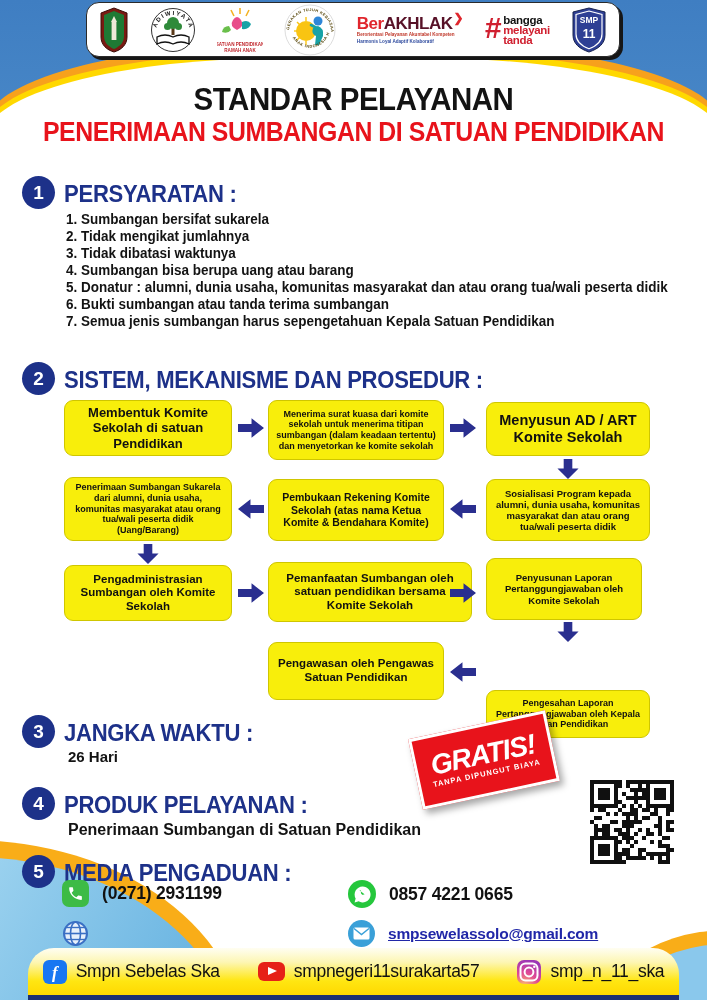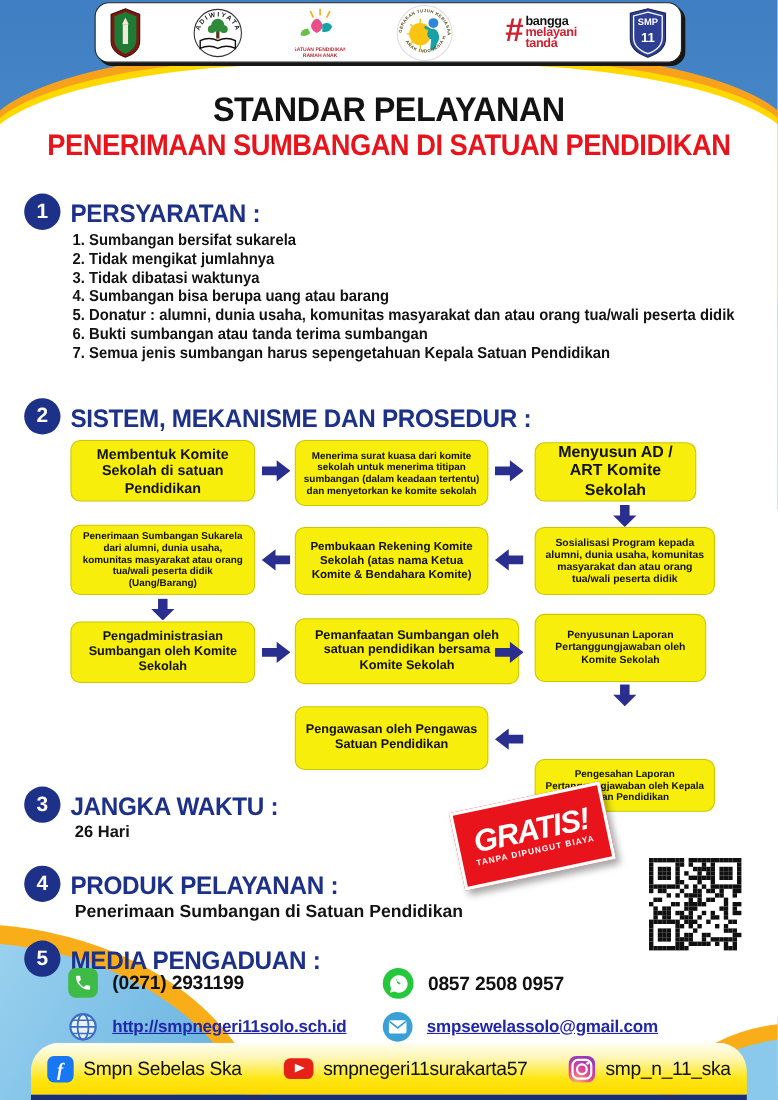--- a/index.html
+++ b/index.html
@@ -68,21 +68,21 @@
             transform:scaleX(.93);transform-origin:left;}
   .val{position:absolute;left:68px;font-weight:800;color:#131313;white-space:nowrap;}
   .v3{top:748px;font-size:15px;}
   .v4{top:821px;font-size:16px;}
   
   .fbox{position:absolute;background:#f8ee0b;border:1px solid #cfc600;border-radius:9px;
         display:flex;align-items:center;justify-content:center;text-align:center;
         font-weight:700;color:#111;padding:3px 7px;box-sizing:border-box;line-height:1.18;}
   .fb0{left:64px;top:400px;width:168px;height:56px;font-size:13px;}
   .fb1{left:268px;top:400px;width:176px;height:60px;font-size:9px;}
-  .fb2{left:486px;top:402px;width:147px;height:54px;font-size:14.5px;}
+  .fb2{left:486px;top:402px;width:164px;height:54px;font-size:14.5px;}
   .fb3{left:64px;top:477px;width:168px;height:64px;font-size:9px;}
   .fb4{left:268px;top:479px;width:176px;height:62px;font-size:10.5px;}
   .fb5{left:486px;top:479px;width:164px;height:62px;font-size:9.5px;}
   .fb6{left:64px;top:565px;width:168px;height:56px;font-size:11.5px;}
   .fb7{left:268px;top:562px;width:204px;height:60px;font-size:11.5px;}
   .fb8{left:486px;top:558px;width:156px;height:62px;font-size:9.5px;}
   .fb9{left:268px;top:642px;width:176px;height:58px;font-size:11.5px;}
   .fb10{left:486px;top:644px;width:164px;height:48px;font-size:9px;margin-top:46px;}
   .arr{position:absolute;background:#2a2f8f;}
   .arrR{width:26px;height:22px;clip-path:polygon(0 32%,52% 32%,52% 6%,100% 50%,52% 94%,52% 68%,0 68%);}
@@ -172,20 +172,29 @@
       <path d="M33 24 l-6 -3" stroke="#17a2a6" stroke-width="2.6" stroke-linecap="round"></path>
       <defs>
         <path id="ght" d="M5,28 A21,21 0 0 1 47,28"></path>
         <path id="ghb" d="M7,30 A20,20 0 0 0 45,30"></path>
       </defs>
       <text font-size="3.9" font-weight="bold" fill="#5a4a10" letter-spacing=".4">
         <textPath href="#ght" startOffset="2">GERAKAN TUJUH KEBIASAAN</textPath></text>
       <text font-size="3.9" font-weight="bold" fill="#5a4a10" letter-spacing=".6">
         <textPath href="#ghb" startOffset="4">ANAK INDONESIA HEBAT</textPath></text>
     </svg>
+    <div class="berakhlak">
+      <div class="ba-row">
+        <span class="ba-ber">Ber</span>
+        <span class="ba-main">AKHLAK</span>
+        <span class="ba-chev">❯</span>
+      </div>
+      <div class="ba-sub l1">Berorientasi Pelayanan Akuntabel Kompeten</div>
+      <div class="ba-sub l2">Harmonis Loyal Adaptif Kolaboratif</div>
+    </div>
     <div class="bmb">
       <span class="bmb-hash">#</span>
       <div class="bmb-words">
         <div>bangga</div>
         <div class="red">melayani</div>
         <div class="red">tanda</div>
       </div>
     </div>
     <svg width="36" height="46" viewBox="0 0 36 46">
       <path d="M18 1 L34 5 V28 C34 37 27 42 18 45 C9 42 2 37 2 28 V5 Z" fill="#2e3f94" stroke="#16224f"></path>
@@ -706,33 +715,32 @@
     </div>
     <span class="c-num">(0271) 2931199</span>
   </div>
   <div class="contact c2">
     <div class="ic-wa">
       <svg width="19" height="19" viewBox="0 0 24 24">
         <path fill="#fff" d="M12 2a10 10 0 0 0-8.65 15L2 22l5.15-1.35A10 10 0 1 0 12 2z"></path>
         <path fill="#25c73c" d="M9.2 7.5c.2-.45.45-.46.65-.47l.56-.01c.18 0 .46.07.7.35.24.28.92.9 1 1.93.07 1.04-.53 2.2-.6 2.36-.08.16-.16.36.02.6.17.23.77 1.27 1.66 2.06 1.14 1.02 2.1 1.33 2.4 1.48.3.15.47.12.64-.07.17-.2.74-.86.94-1.15.2-.3.4-.25.67-.15.27.1 1.7.8 2 .95z" transform="scale(.66) translate(3.5,3.2)"></path>
       </svg>
     </div>
-    <span class="c-num">0857 2508 0957</span>
+    <span class="c-num">0857 4221 0665</span>
   </div>
   <div class="contact c3">
     <div class="ic-round">
       <svg width="27" height="27" viewBox="0 0 27 27">
         <circle cx="13.5" cy="13.5" r="11.5" fill="#e7f0fb" stroke="#3a6fc4" stroke-width="2"></circle>
         <ellipse cx="13.5" cy="13.5" rx="5" ry="11.5" fill="none" stroke="#3a6fc4" stroke-width="1.6"></ellipse>
         <line x1="2" y1="13.5" x2="25" y2="13.5" stroke="#3a6fc4" stroke-width="1.6"></line>
         <line x1="4" y1="7.5" x2="23" y2="7.5" stroke="#3a6fc4" stroke-width="1.4"></line>
         <line x1="4" y1="19.5" x2="23" y2="19.5" stroke="#3a6fc4" stroke-width="1.4"></line>
       </svg>
     </div>
-    <span class="c-link">http://smpnegeri11solo.sch.id</span>
   </div>
   <div class="contact c4">
     <div class="ic-round ic-mail">
       <svg width="17" height="13" viewBox="0 0 17 13">
         <rect x="0.5" y="0.5" width="16" height="12" rx="1.5" fill="#fff"></rect>
         <path d="M1 1.5 L8.5 7.5 L16 1.5" fill="none" stroke="#3aa0d8" stroke-width="1.5"></path>
       </svg>
     </div>
     <span class="c-link">smpsewelassolo@gmail.com</span>
   </div>

